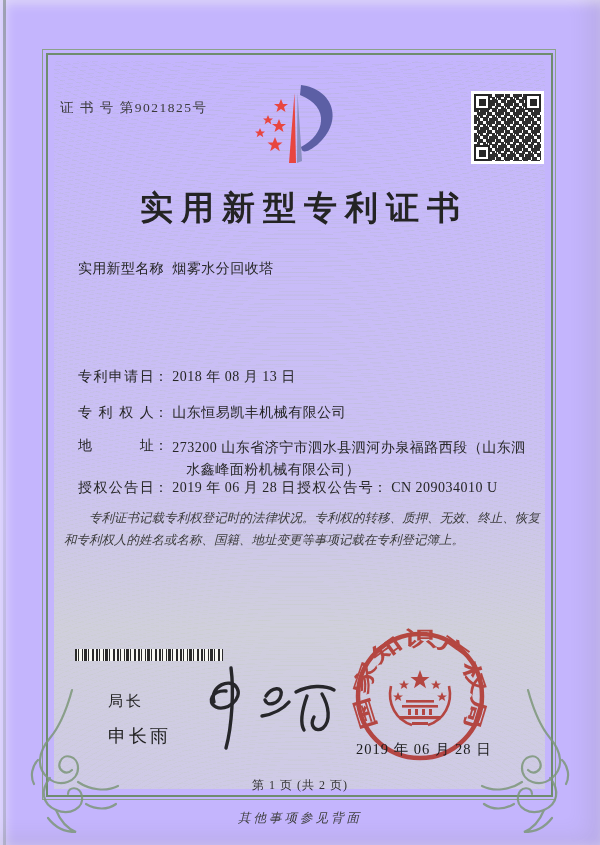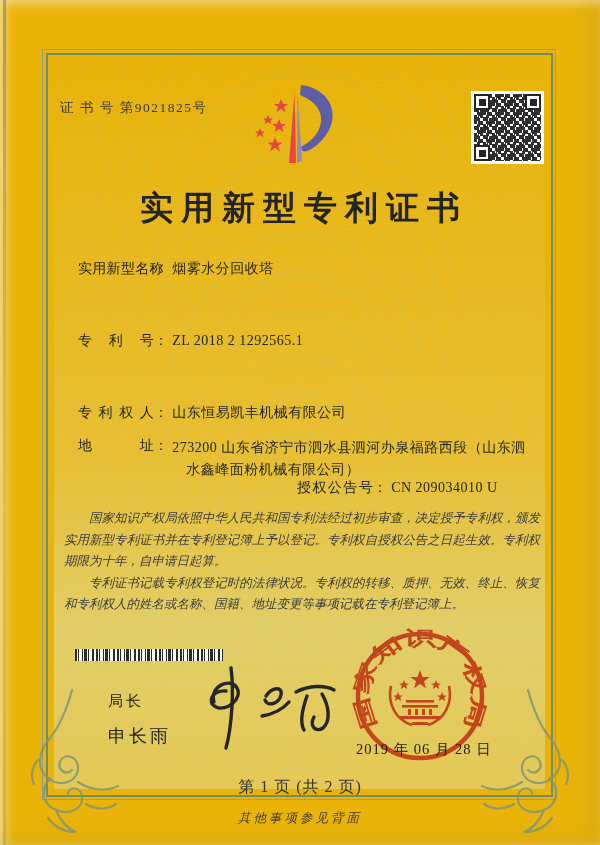--- a/index.html
+++ b/index.html
@@ -2,21 +2,21 @@
 <html><head>
 <meta charset="utf-8">
 <style>
   html,body{margin:0;padding:0;}
   body{
     width:600px;height:845px;position:relative;overflow:hidden;
     background:#ece5d2;
     font-family:"Liberation Serif","DejaVu Serif",serif;
   }
   .sheet{
-    position:absolute;inset:0;background:#eab308;
+    position:absolute;inset:0;background:#c4b5fd;
     box-shadow:inset -12px -8px 20px rgba(95,95,60,.10), inset 5px 3px 12px rgba(255,255,255,.55);
   }
   .scan-edge{
     position:absolute;left:3px;top:0;bottom:0;width:2.5px;
     background:linear-gradient(180deg, rgba(88,108,88,.45), rgba(88,108,88,.10) 60%, rgba(88,108,88,.25));
   }
   
   .frame{position:absolute;left:42px;top:49px;width:512px;height:749px;border:1.5px solid #8ba18a;}
   .frame-inner{position:absolute;inset:2.5px;border:2.5px solid #6f8c6e;}
   .guilloche{
@@ -60,21 +60,21 @@
       #2a2a2a 7px 8px,#f8f8f4 8px 9px,#2a2a2a 9px 12px,#f8f8f4 12px 13px,
       #2a2a2a 13px 14px,#f8f8f4 14px 17px,#2a2a2a 17px 19px,#f8f8f4 19px 21px);}
   
   .sig-role{left:108px;top:692px;font-size:15px;letter-spacing:3px;color:#222;}
   .sig-name{left:108px;top:724px;font-size:18px;letter-spacing:3px;color:#222;}
   .sig-script{left:186px;top:662px;width:155px;height:92px;}
   
   .seal{left:352px;top:628px;width:136px;height:136px;opacity:.93;mix-blend-mode:multiply;}
   .seal-date{left:356px;top:740px;font-size:14.5px;color:#1c1c1c;letter-spacing:1px;white-space:nowrap;}
   
-  .page-info{left:0;right:0;top:777px;text-align:center;font-size:16px;color:#333;letter-spacing:1px;}
+  .page-info{left:0;right:0;top:777px;text-align:center;font-size:12px;color:#333;letter-spacing:1px;}
   .back-note{left:0;right:0;top:810px;text-align:center;font-size:12.5px;color:#3f3f3f;
              letter-spacing:3px;font-style:italic;}
   
   .flourish{width:104px;height:150px;}
   .fl-left{left:26px;top:686px;}
   .fl-right{right:26px;top:686px;transform:scaleX(-1);}
 </style>
 </head>
 <body>
 
@@ -108,42 +108,45 @@
     <div class="fp tr"></div>
     <div class="fp bl"></div>
   </div>
 
   <div class="abs title">实用新型专利证书</div>
 
   <div class="row" style="top:260px">
     <span class="lbl">实用新型名称</span><span class="sep"></span>
     <span class="val">烟雾水分回收塔</span>
   </div>
-  <div class="row" style="top:332px">
-    <span class="lbl">专利号</span><span class="sep"></span>
-    <span class="val">ZL 2018 2 1292565.1</span>
+  <div class="row" style="top:368px">
+    <span class="lbl">专利申请日</span><span class="sep"></span>
+    <span class="val">2018 年 08 月 13 日</span>
   </div>
   <div class="row" style="top:404px">
     <span class="lbl">专利权人</span><span class="sep"></span>
     <span class="val">山东恒易凯丰机械有限公司</span>
   </div>
 
   <div class="row" style="top:437px">
     <span class="lbl">地址</span><span class="sep"></span>
     <span class="val addr-val"><span>273200 山东省济宁市泗水县泗河办泉福路西段（山东泗</span><br>
       <span class="addr-l2">水鑫峰面粉机械有限公司）</span></span>
   </div>
 
+  <div class="row" style="top:479px">
+    <span class="lbl">授权公告日</span><span class="sep"></span>
+    <span class="val">2019 年 06 月 28 日</span>
+  </div>
   <div class="row" style="left:297px;top:479px">
     <span class="lbl">授权公告号</span><span class="sep"></span>
     <span class="val">CN 209034010 U</span>
   </div>
 
   <div class="abs paras">
-    <p>国家知识产权局依照中华人民共和国专利法经过初步审查，决定授予专利权，颁发实用新型专利证书并在专利登记簿上予以登记。专利权自授权公告之日起生效。专利权期限为十年，自申请日起算。</p>
     <p>专利证书记载专利权登记时的法律状况。专利权的转移、质押、无效、终止、恢复和专利权人的姓名或名称、国籍、地址变更等事项记载在专利登记簿上。</p>
   </div>
 
   <div class="abs barcode"></div>
 
   <div class="abs sig-role">局长</div>
   <div class="abs sig-name">申长雨</div>
   <svg class="abs sig-script" viewBox="0 0 155 92">
     <g fill="none" stroke="#26262a" stroke-width="3.4" stroke-linecap="round" stroke-linejoin="round">
       <path d="M28,40 C23,24 45,15 51,26 C57,37 40,50 30,45 C20,40 27,28 40,29"></path>

